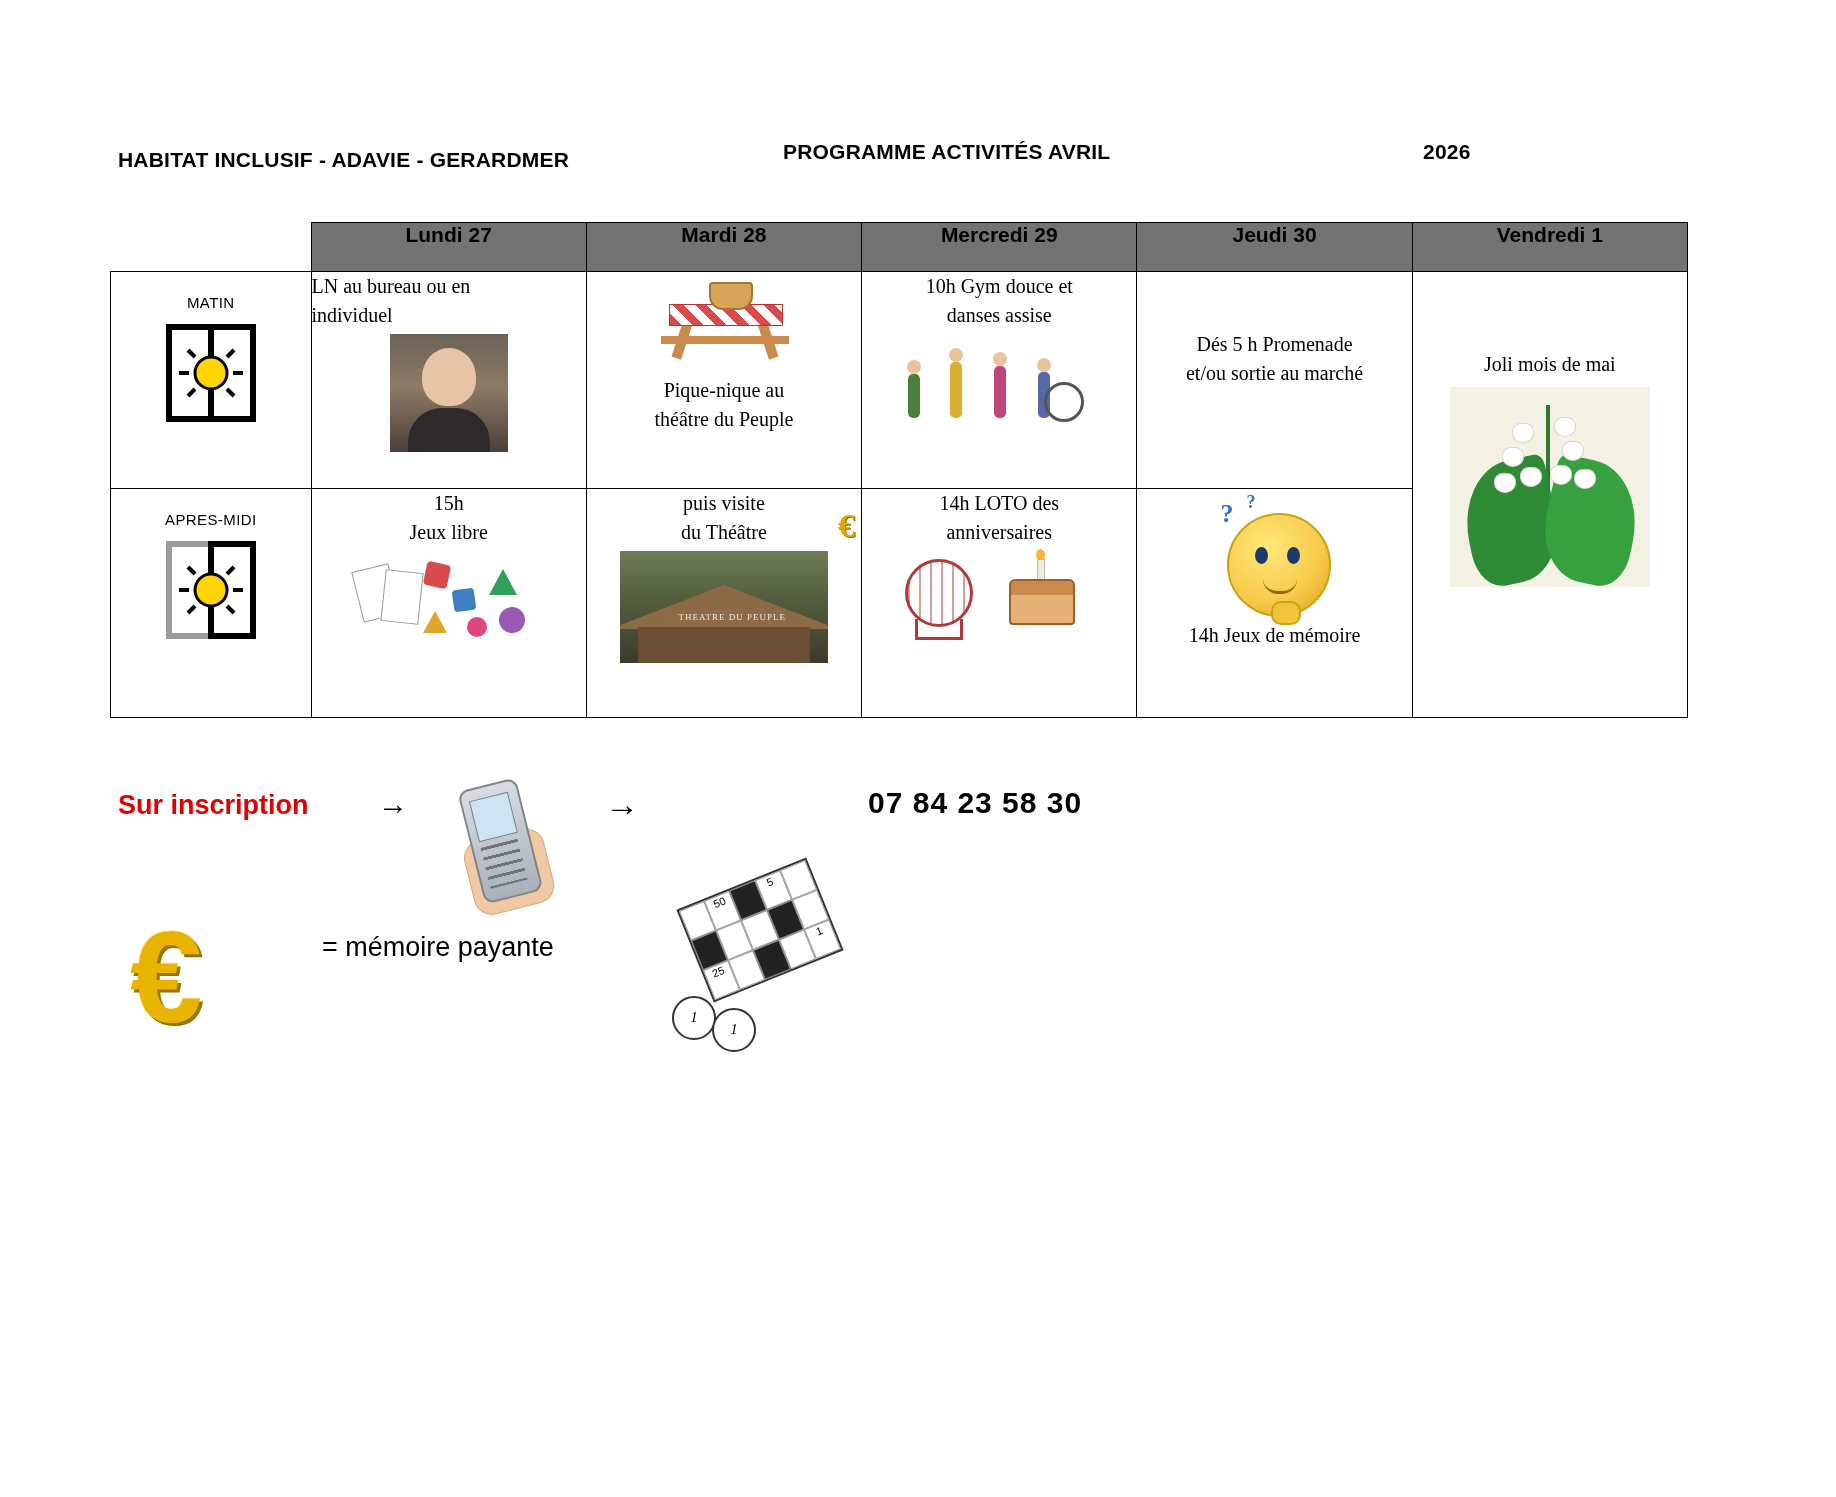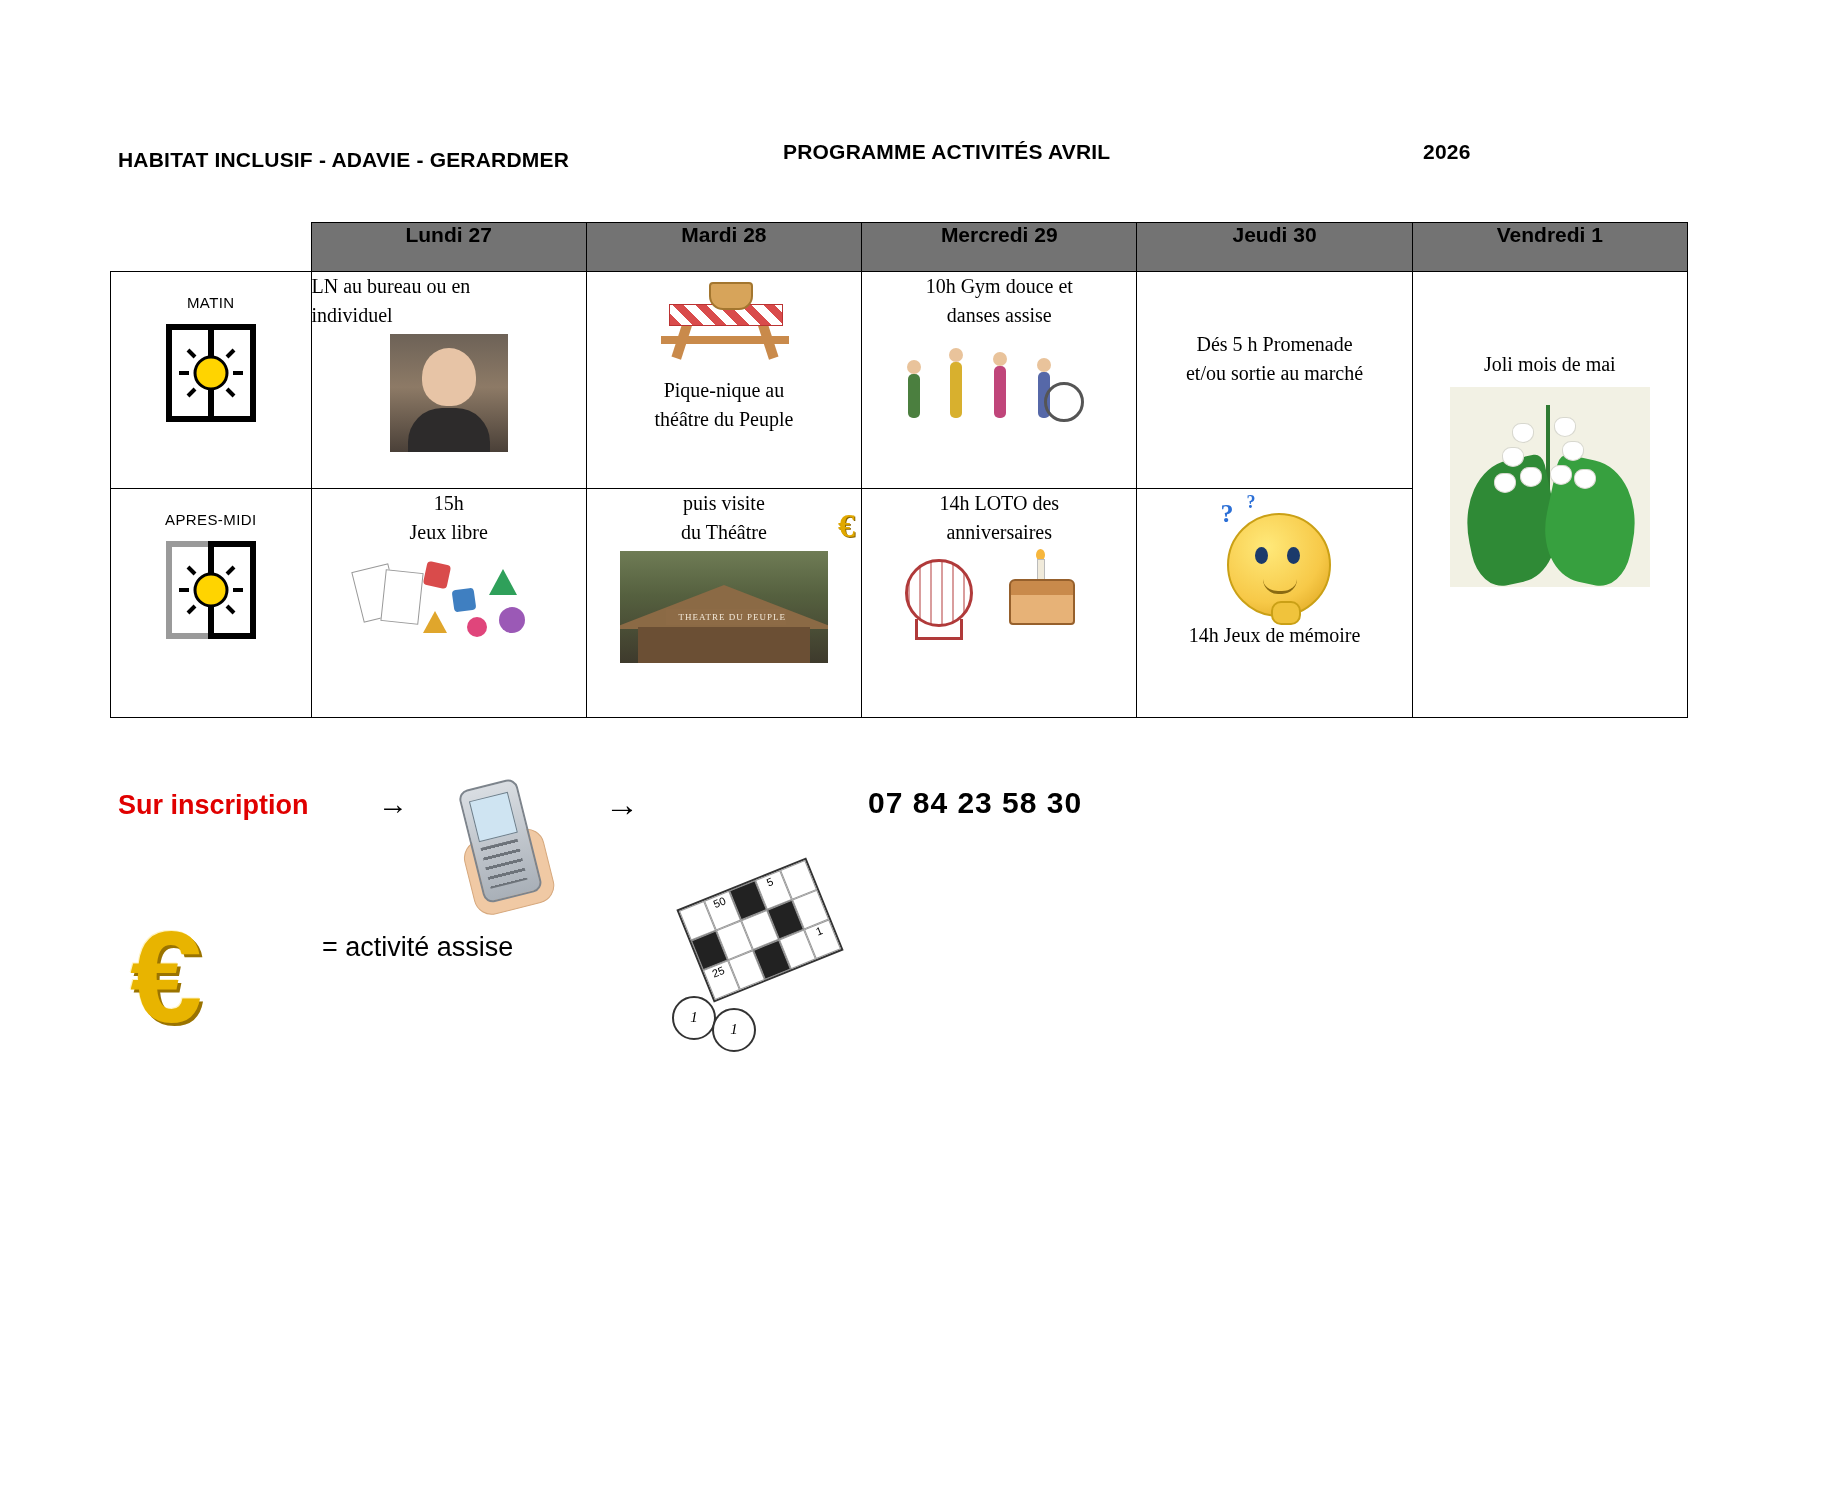--- a/index.html
+++ b/index.html
@@ -477,21 +477,21 @@
 <div class="phone">07 84 23 58 30</div>
 
 <div class="cellphone">
   <div class="hand"></div>
   <div class="body"></div>
   <div class="screen"></div>
   <div class="keys"></div>
 </div>
 
 <div class="euro-big">€</div>
-<div class="paying-label">= activité assise</div>
+<div class="paying-label">= mémoire payante</div>
 
 <div class="loto-cards">
   <div class="card">
     <i></i>
       <i>50</i>
       <i class="fill"></i>
       <i>5</i>
       <i></i>
     <i class="fill"></i>
       <i></i>

